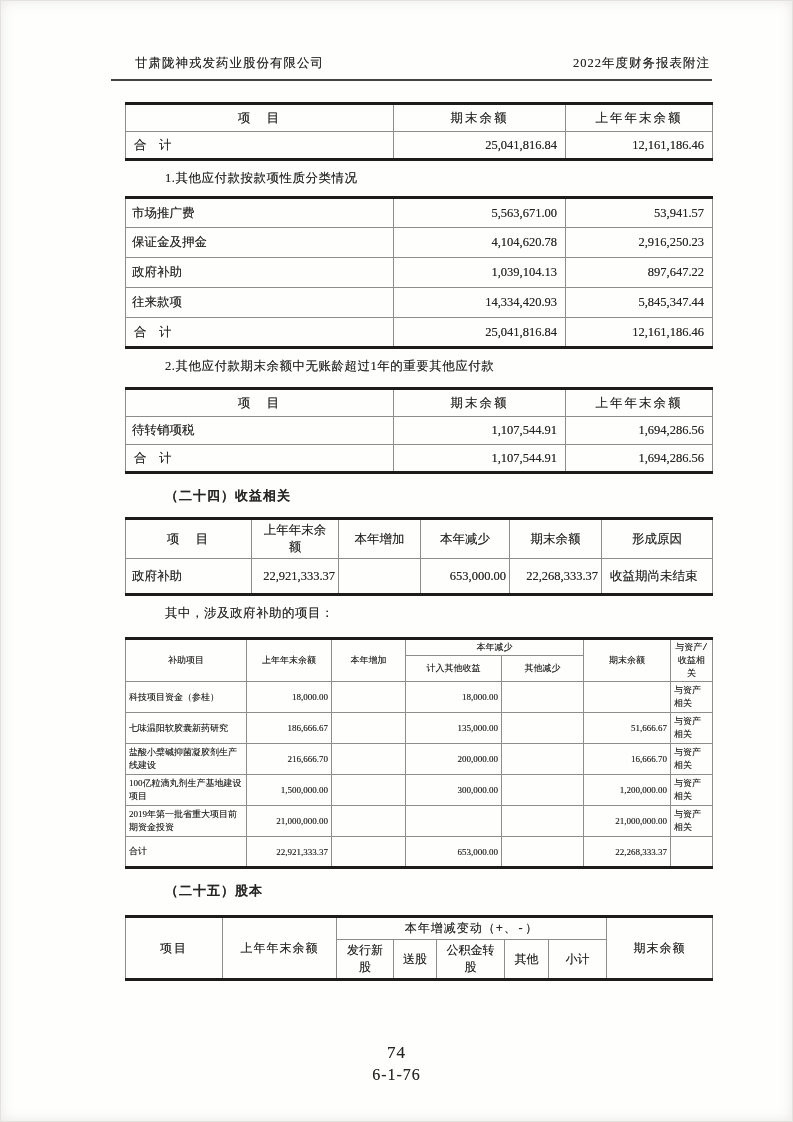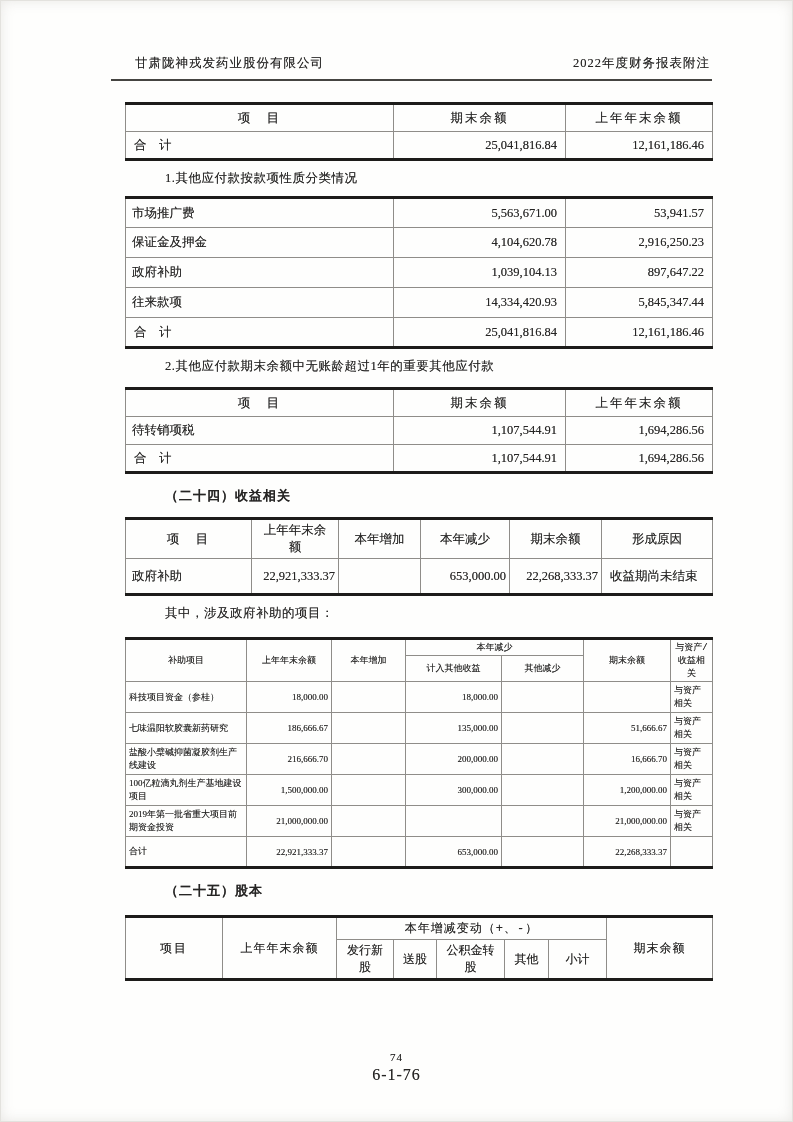--- a/index.html
+++ b/index.html
@@ -41,21 +41,21 @@
   .t5 .hd{letter-spacing:0;}
   .t6 .tier1{height:28px;} .t6 .tier2{height:40px;}
   .t6{font-size:12px;}
   
   .note{margin:9px 0 0 165px;font-size:12.5px;letter-spacing:.5px;}
   .sec{margin:13px 0 0 165px;font-size:13px;font-weight:bold;letter-spacing:1px;}
   .gap8{margin-top:9px;} .gap12{margin-top:12px;} .gap14{margin-top:15px;}
   .gap20{margin-top:21px;}
   
   .footer{position:absolute;left:0;bottom:38px;width:100%;text-align:center;}
-  .footer .pn{font-size:11px;letter-spacing:1px;}
+  .footer .pn{font-size:17px;letter-spacing:1px;}
   .footer .dc{font-size:16px;margin-top:3px;letter-spacing:1px;}
 </style>
 </head>
 <body>
 
 <div class="page">
 
   <div class="doc-header txt">
     <span>甘肃陇神戎发药业股份有限公司</span>
     <span>2022年度财务报表附注</span>

